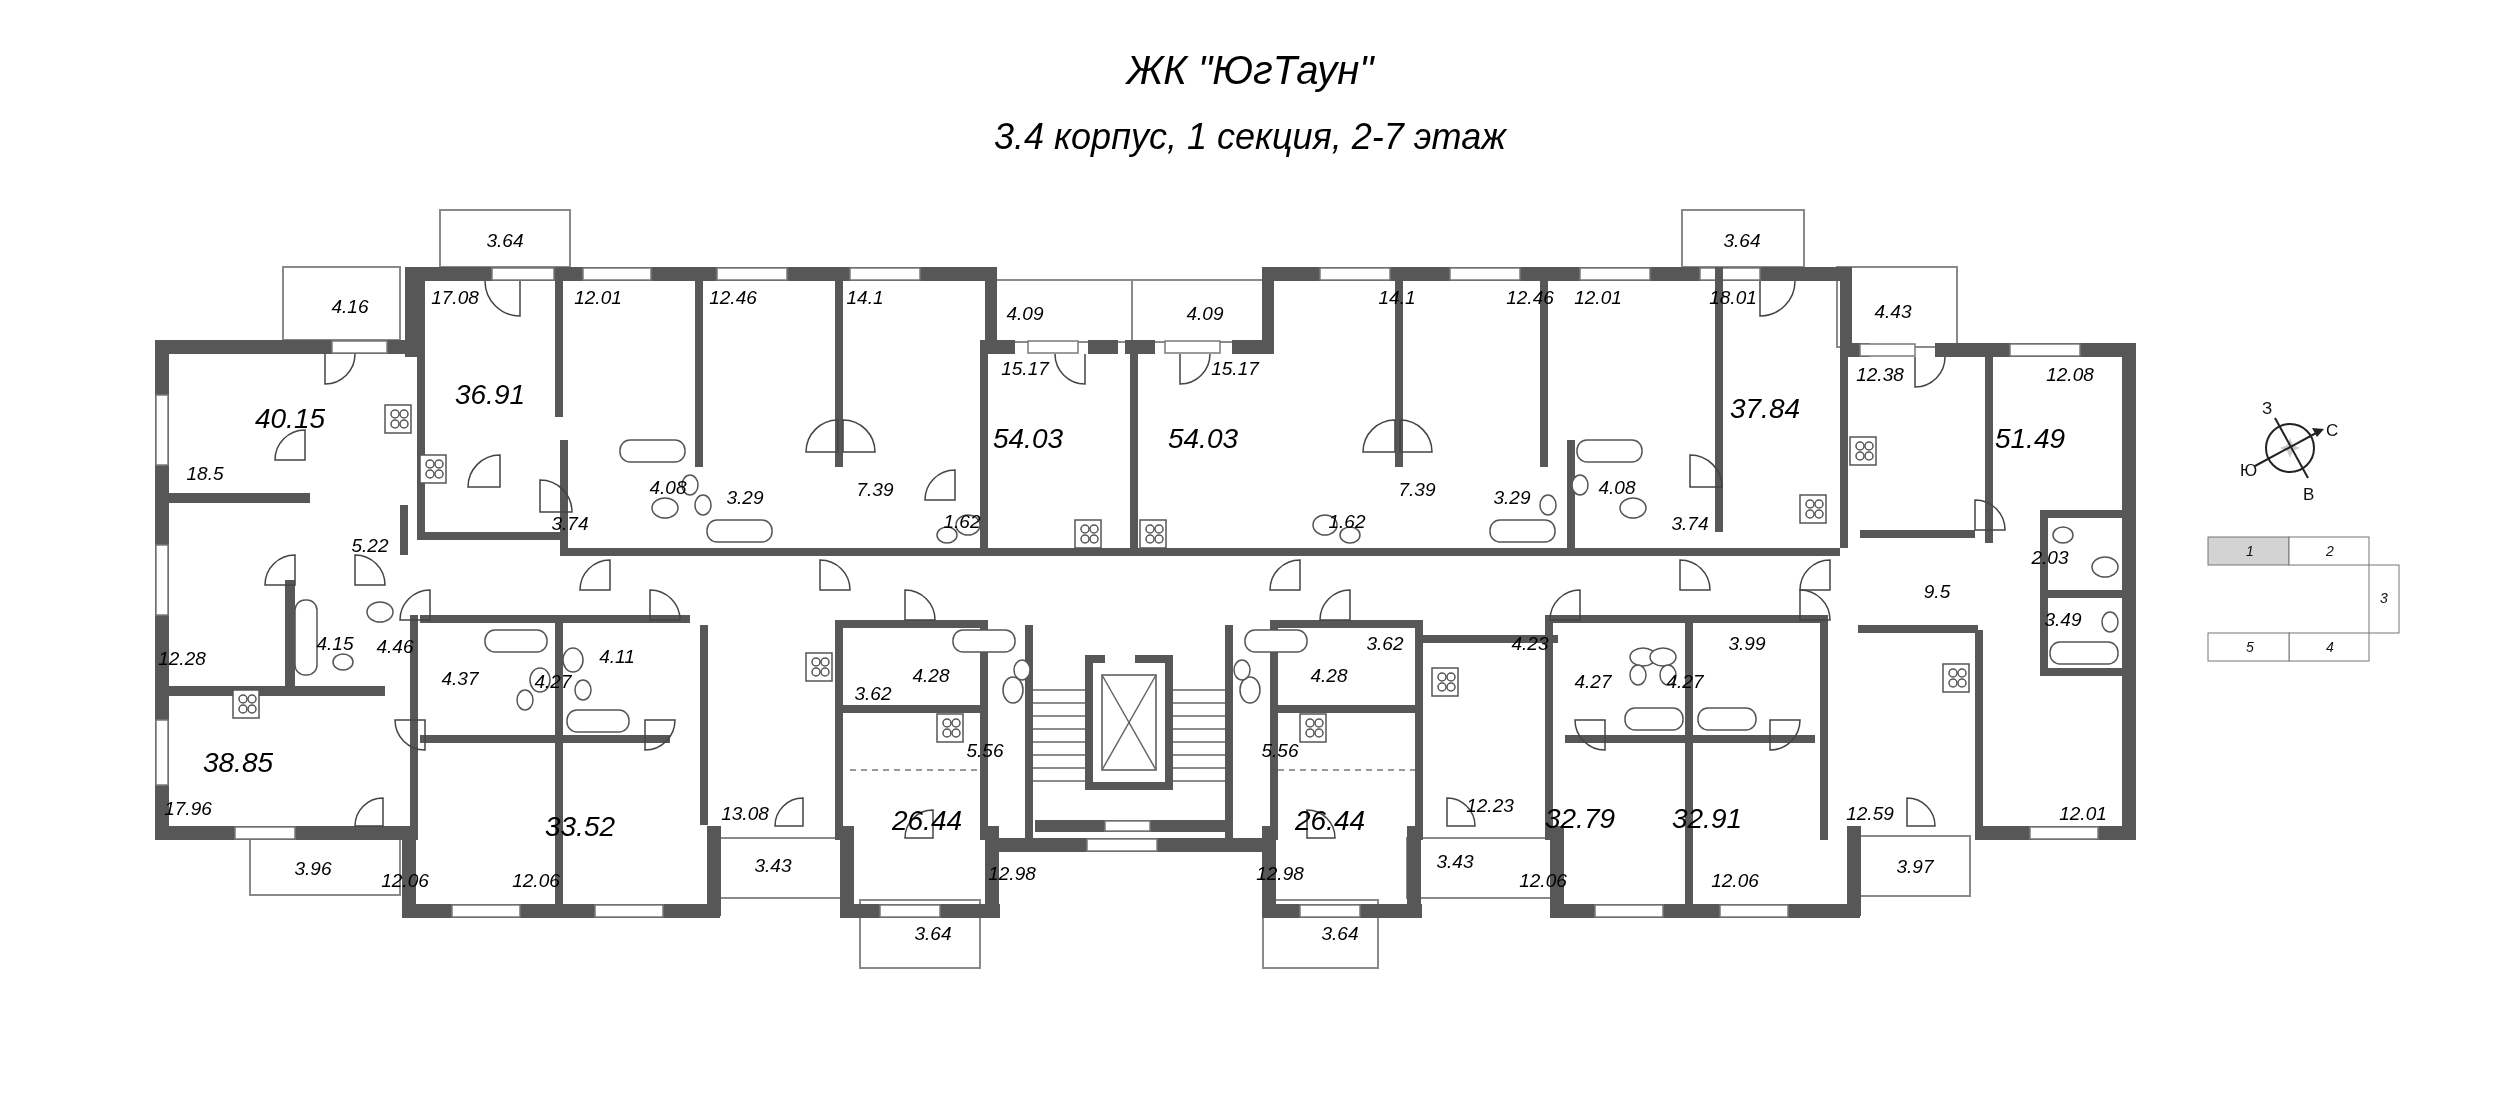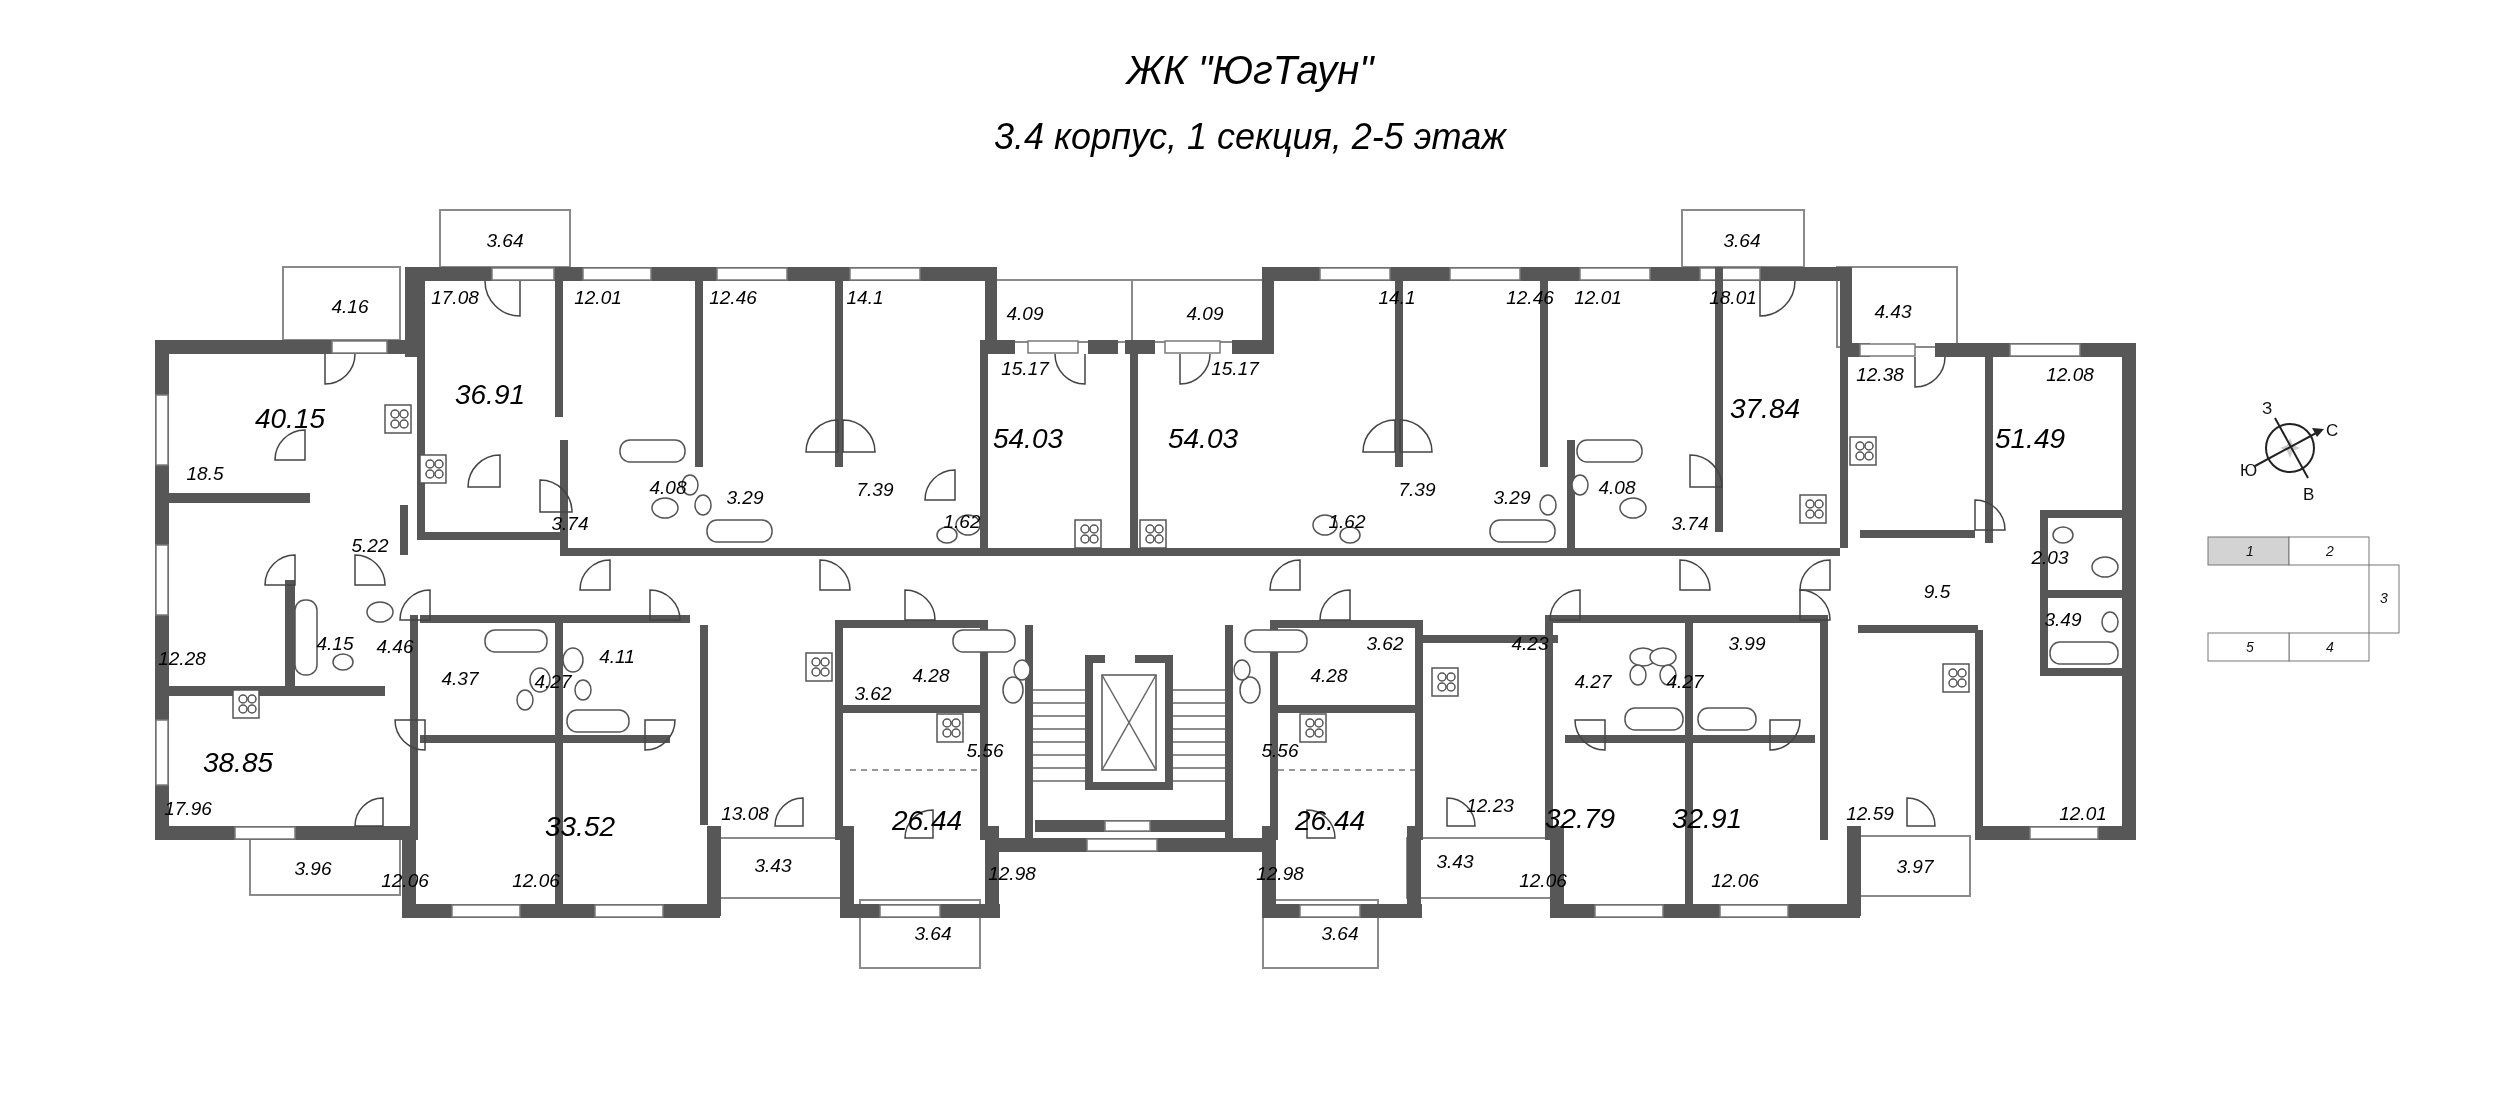--- a/index.html
+++ b/index.html
@@ -20,21 +20,21 @@
   .lbl-room { font-size: 19px; }
   .dash { stroke: #777; stroke-width: 1.5; stroke-dasharray: 6 5; }
   .stair { stroke: #666; stroke-width: 1.5; }
   .compass-txt { font-family: "Liberation Sans", sans-serif; font-size: 17px; fill: #111; }
   .sec-txt { font-family: "Liberation Sans", sans-serif; font-size: 14px; fill: #111; font-style: italic; }
 </style>
 </head>
 <body>
 
 <div class="title title-main">ЖК "ЮгТаун"</div>
-<div class="title title-sub">3.4 корпус, 1 секция, 2-5 этаж</div>
+<div class="title title-sub">3.4 корпус, 1 секция, 2-7 этаж</div>
 
 <svg id="plan" width="2500" height="1104" viewBox="0 0 2500 1104">
 
   <g>
     <rect class="balc" x="283" y="267" width="117" height="73"></rect>
     <rect class="balc" x="440" y="210" width="130" height="57"></rect>
     <rect class="balc" x="995" y="280" width="137" height="62"></rect>
     <rect class="balc" x="1132" y="280" width="137" height="62"></rect>
     <rect class="balc" x="1682" y="210" width="122" height="57"></rect>
     <rect class="balc" x="1837" y="267" width="120" height="80"></rect>

